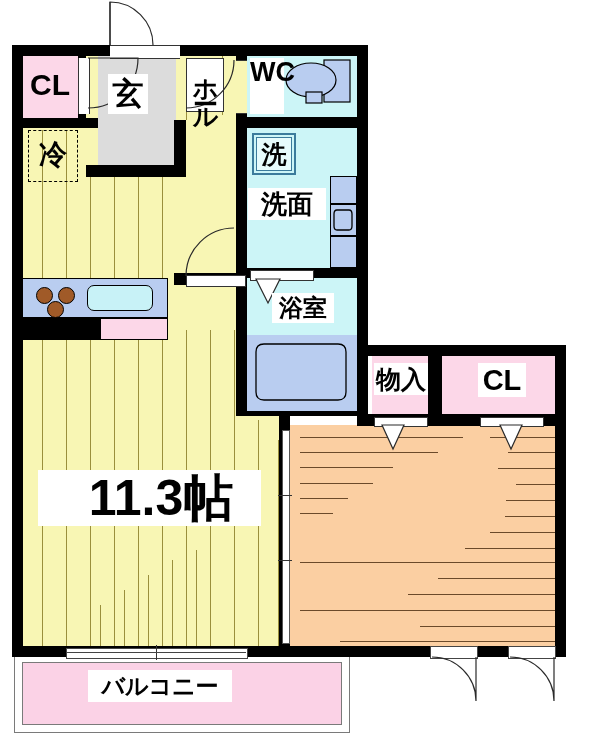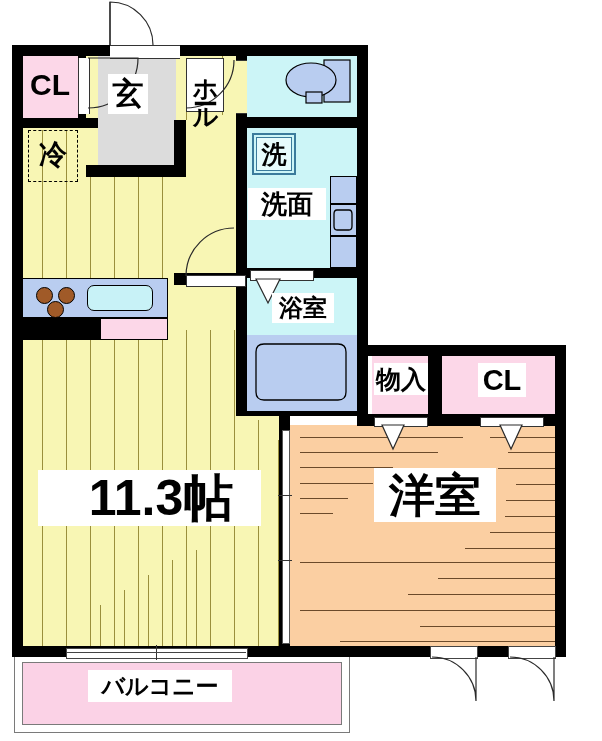--- a/index.html
+++ b/index.html
@@ -240,28 +240,28 @@
   <svg style="left:256px;top:344px;width:92px;height:58px;">
     <path class="outline" d="M 8 0 Q 0 0 0 8 L 0 48 Q 0 56 8 56 L 82 56 Q 90 56 90 48 L 90 8 Q 90 0 82 0 Z" fill="#ccf5f7"></path>
   </svg>
 
   <div class="lbl" style="left:26px;top:66px;width:48px;height:38px;font-size:30px;line-height:38px;background:transparent;">CL</div>
 
   <div class="lbl" style="left:108px;top:74px;width:40px;height:40px;font-size:31px;line-height:40px;">玄</div>
 
   <div class="lbl-v" style="left:190px;top:62px;width:28px;height:110px;font-size:25px;">ホール</div>
 
+  <div class="lbl" style="left:250px;top:58px;width:34px;height:56px;font-size:27px;line-height:28px;">WC</div>
 
   <div class="lbl" style="left:248px;top:188px;width:78px;height:32px;font-size:26px;line-height:32px;">洗面</div>
 
   <div class="lbl" style="left:272px;top:293px;width:62px;height:30px;font-size:24px;line-height:30px;font-family:Liberation Serif, serif;">浴室</div>
 
   <div class="lbl" style="left:374px;top:363px;width:54px;height:32px;font-size:25px;line-height:32px;">物入</div>
 
   <div class="lbl" style="left:478px;top:363px;width:48px;height:34px;font-size:29px;line-height:34px;">CL</div>
 
   <div class="lbl" style="left:38px;top:470px;width:200px;height:56px;font-size:50px;line-height:56px;padding-left:23px;">11.3帖</div>
 
-  <div class="lbl" style="left:374px;top:468px;width:122px;height:54px;font-size:46px;line-height:54px;">洋室</div>
 
   <div class="lbl" style="left:88px;top:670px;width:144px;height:32px;font-size:23px;line-height:32px;">バルコニー</div>
 
 </div>
 
 </body></html>

